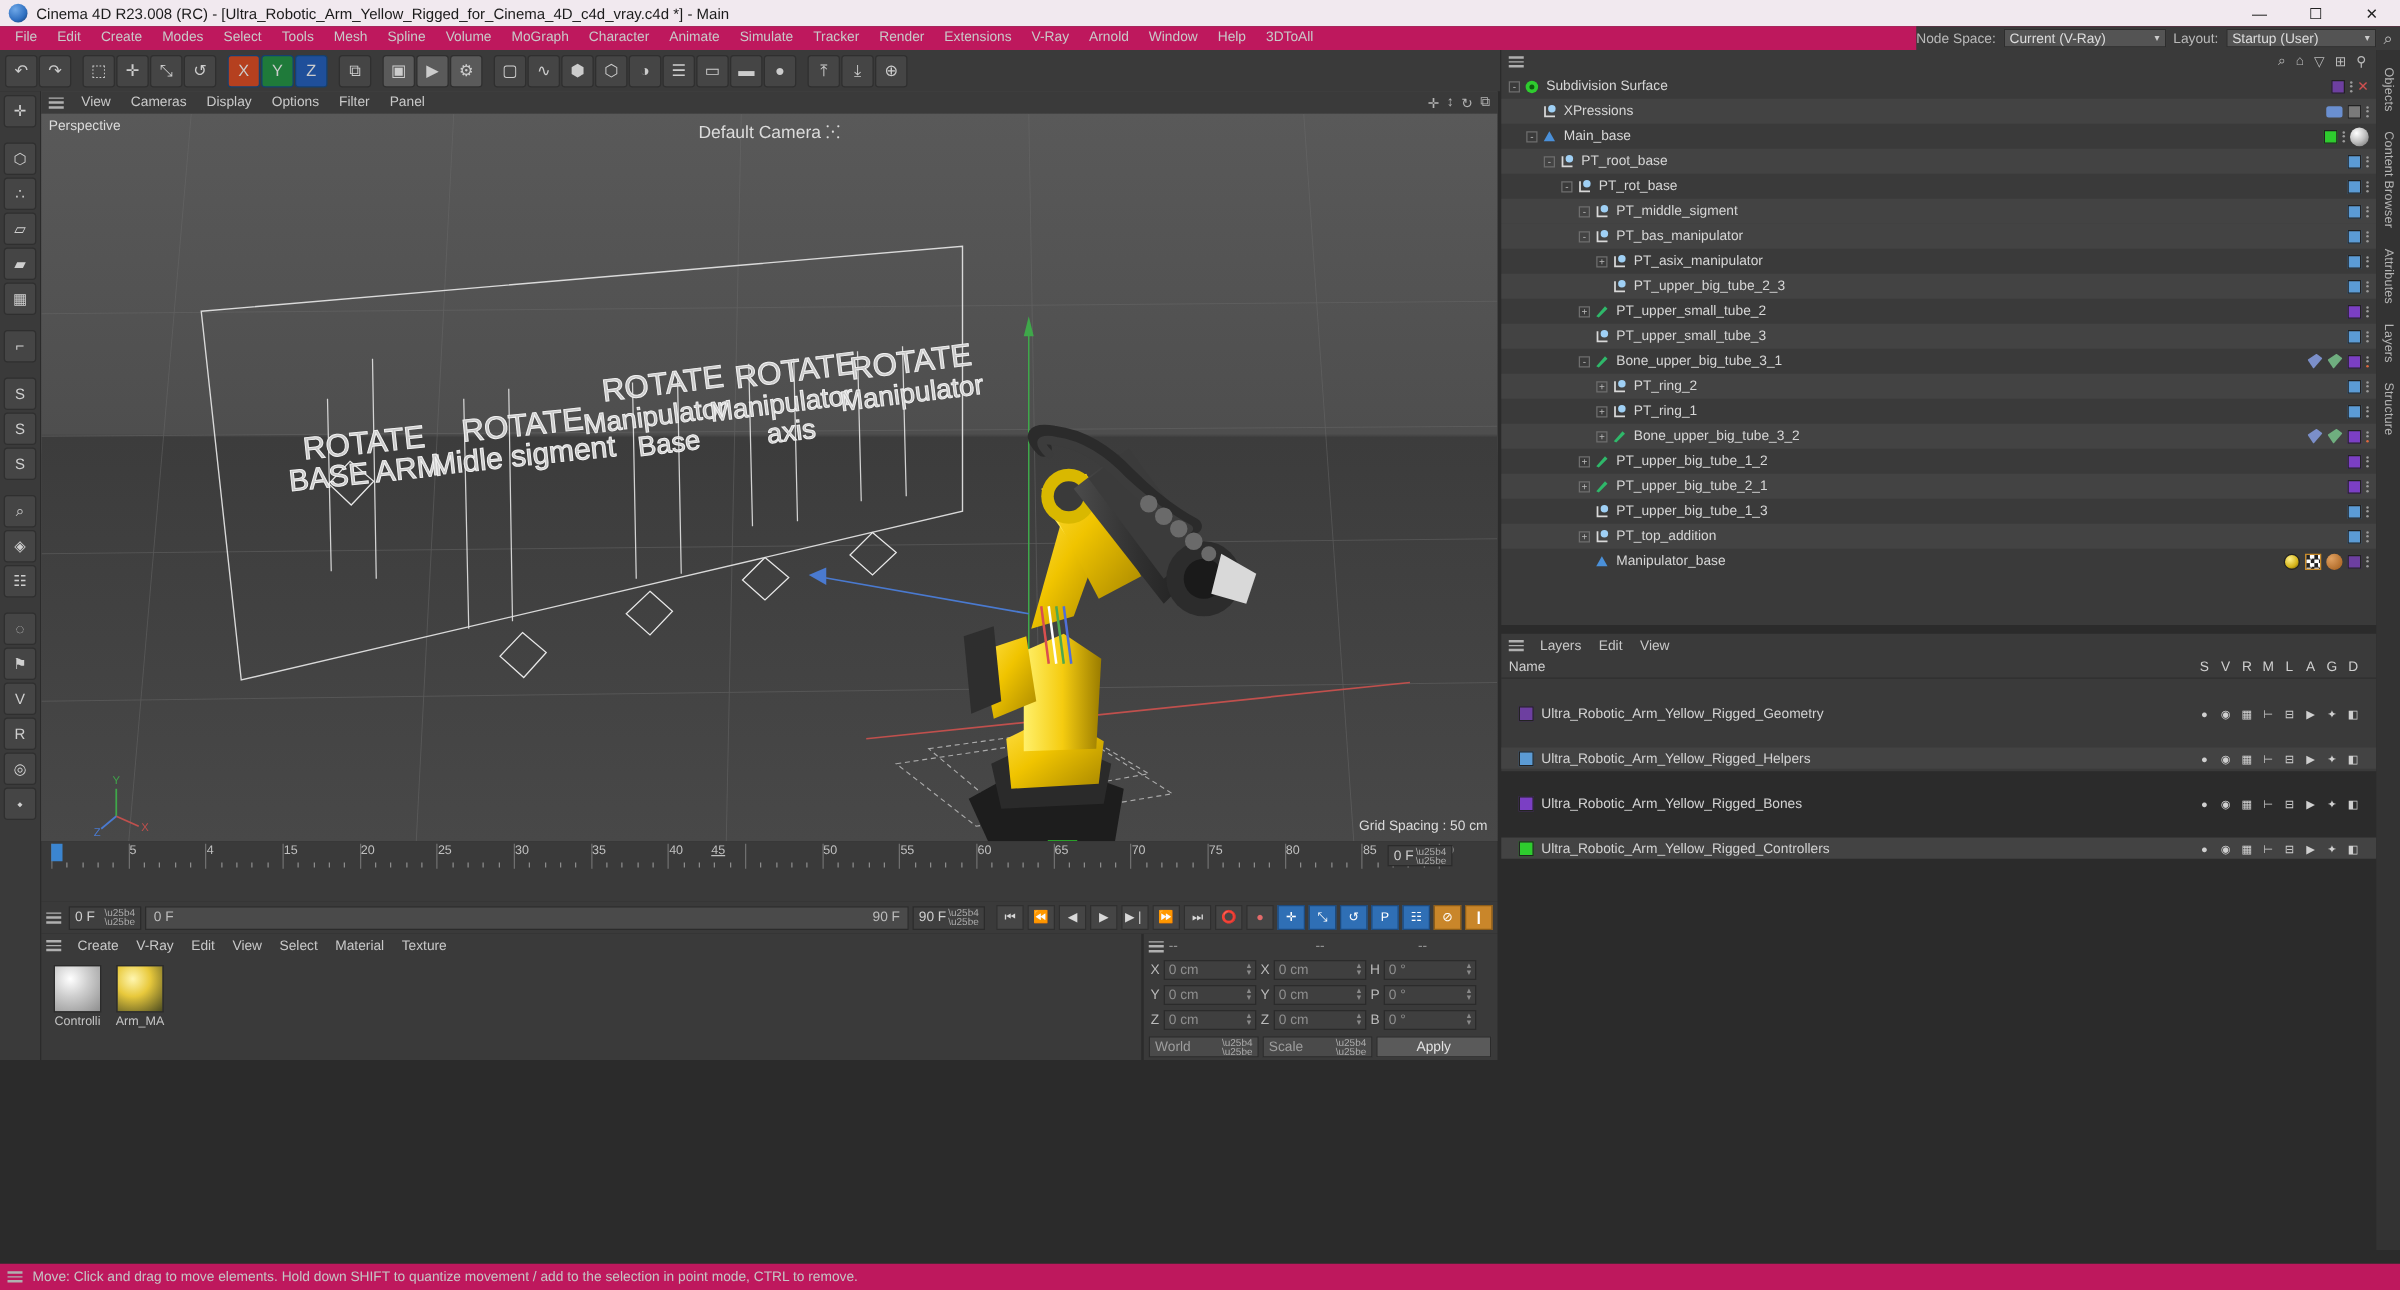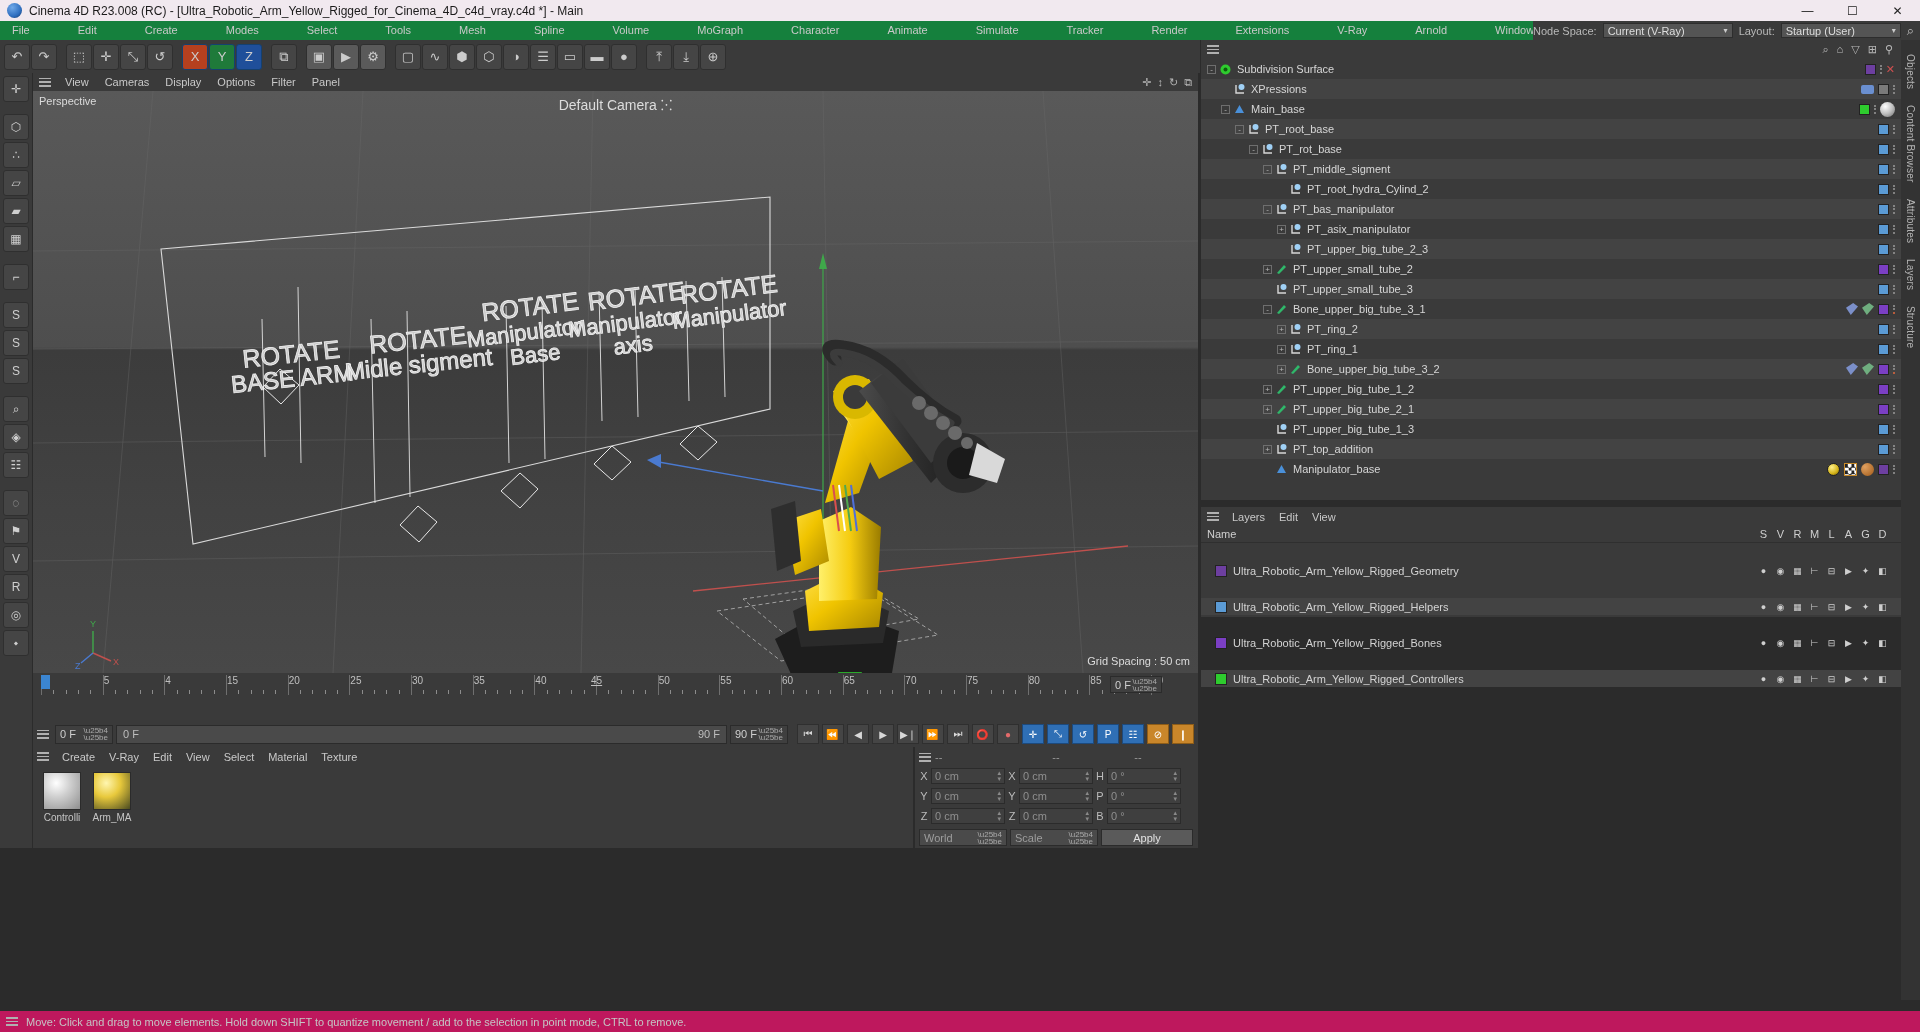--- a/index.html
+++ b/index.html
@@ -27,21 +27,21 @@
   #titlebar .ttext { color: #1b1b1b; font-size: 12px; white-space: nowrap; }
   #titlebar .wbtns { margin-left: auto; display: flex; height: 21px; }
   #titlebar .wbtn {
     width: 45px; height: 21px; display: flex; align-items: center; justify-content: center;
     color: #222; font-size: 12px;
   }
 
   
   #menubar {
     position: absolute; left: 0; top: 21px; width: 1920px; height: 19px;
-    background: #15803d; display: flex; align-items: center; padding-left: 4px; gap: 32px;
+    background: #be185d; display: flex; align-items: center; padding-left: 4px;
   }
   #menubar .mi { padding: 0 8px; height: 19px; line-height: 19px; color: #c9c9c9; font-size: 11px; white-space: nowrap; }
 
   
   #nodespace {
     position: absolute; right: 0; top: 21px; height: 19px;
     display: flex; align-items: center; gap: 6px; padding-right: 6px;
     background: #3a3a3a;
   }
   #nodespace .lbl { color: #b9b9b9; font-size: 11px; }
@@ -557,21 +557,21 @@
         <div class="tlab" style="left: 249.667px;">20</div>
         <div class="tickmaj" style="left: 308.333px;"></div>
         <div class="tlab" style="left: 311.333px;">25</div>
         <div class="tickmaj" style="left: 370px;"></div>
         <div class="tlab" style="left: 373px;">30</div>
         <div class="tickmaj" style="left: 431.667px;"></div>
         <div class="tlab" style="left: 434.667px;">35</div>
         <div class="tickmaj" style="left: 493.333px;"></div>
         <div class="tlab" style="left: 496.333px;">40</div>
         <div class="tickmaj" style="left: 555px;"></div>
-        <div class="tlab" style="left: 552px; text-decoration: underline;">45</div>
+        <div class="tlab" style="left: 530px; text-decoration: underline;">45</div>
         <div class="tickmaj" style="left: 616.667px;"></div>
         <div class="tlab" style="left: 619.667px;">50</div>
         <div class="tickmaj" style="left: 678.333px;"></div>
         <div class="tlab" style="left: 681.333px;">55</div>
         <div class="tickmaj" style="left: 740px;"></div>
         <div class="tlab" style="left: 743px;">60</div>
         <div class="tickmaj" style="left: 801.667px;"></div>
         <div class="tlab" style="left: 804.667px;">65</div>
         <div class="tickmaj" style="left: 863.333px;"></div>
         <div class="tlab" style="left: 866.333px;">70</div>
@@ -918,37 +918,20 @@
           <div class="oname">PT_middle_sigment</div>
           <div class="otags">
             <div class="swatch" style="background: rgb(91, 155, 213);"></div>
             <div class="dots">
               <i></i>
               <i></i>
               <i></i>
             </div>
           </div>
         </div>
-        <div class="orow">
-          <div style="width: 70px; flex: 0 0 auto;"></div>
-          <div class="oexp none"></div>
-          <div class="oicon"><svg width="13" height="13" viewBox="0 0 13 13">
-              <path d="M3 2 L3 10 L11 10" stroke="#d8d8d8" stroke-width="1.4" fill="none"></path>
-              <circle cx="8.5" cy="4" r="3" fill="#9fd0f5"></circle>
-            </svg></div>
-          <div class="oname">PT_root_hydra_Cylind_2</div>
-          <div class="otags">
-            <div class="swatch" style="background: rgb(91, 155, 213);"></div>
-            <div class="dots">
-              <i></i>
-              <i></i>
-              <i></i>
-            </div>
-          </div>
-        </div>
         <div class="orow alt">
           <div style="width: 56px; flex: 0 0 auto;"></div>
           <div class="oexp">-</div>
           <div class="oicon"><svg width="13" height="13" viewBox="0 0 13 13">
               <path d="M3 2 L3 10 L11 10" stroke="#d8d8d8" stroke-width="1.4" fill="none"></path>
               <circle cx="8.5" cy="4" r="3" fill="#9fd0f5"></circle>
             </svg></div>
           <div class="oname">PT_bas_manipulator</div>
           <div class="otags">
             <div class="swatch" style="background: rgb(91, 155, 213);"></div>

